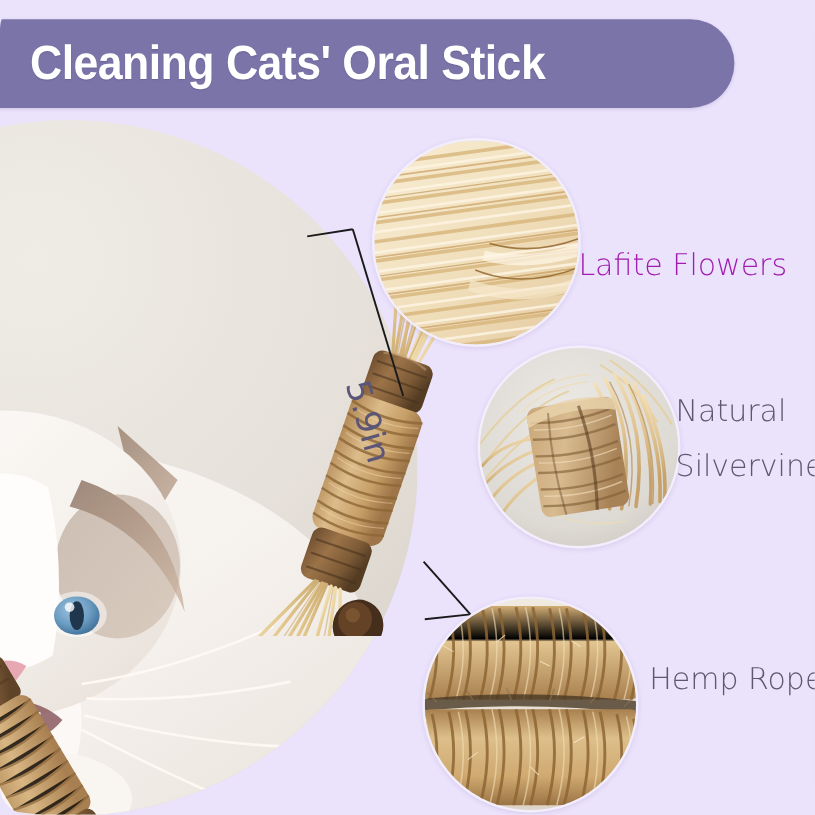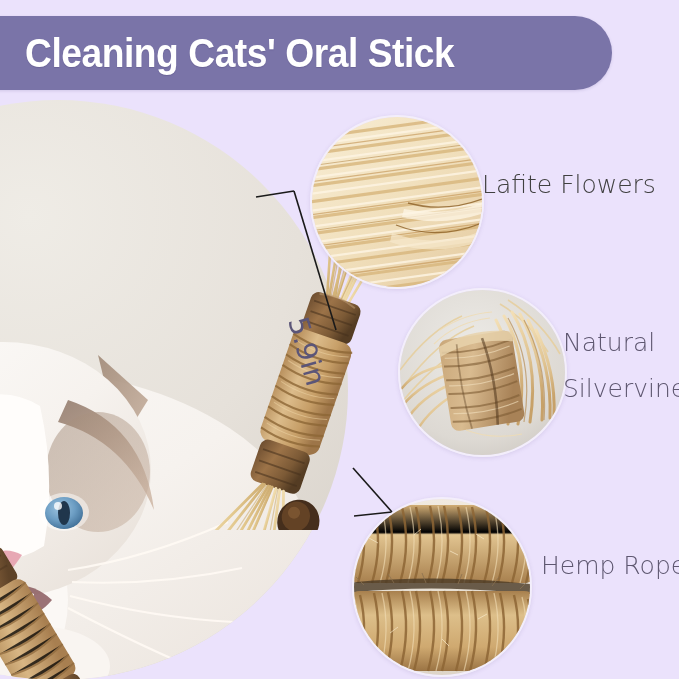--- a/index.html
+++ b/index.html
@@ -65,21 +65,21 @@
   #dimension-value{
     position:absolute;left:313px;top:313px;
     color:#5b5578;font-size:28px;font-weight:400;
     font-family:"DejaVu Sans", sans-serif;
     transform:rotate(74deg);transform-origin:left top;white-space:nowrap;
   }
 </style>
 </head>
 <body style="background: rgb(235, 226, 252);">
 
-<div id="stage" style="background: rgb(235, 226, 252);">
+<div id="stage" style="background: rgb(235, 226, 252); border-radius: 24px;">
 
   <div id="header-banner" style="background: rgb(122, 116, 168);">
     <div id="header-title" style="color: rgb(255, 255, 255);">Cleaning Cats' Oral Stick</div>
   </div>
 
   <div id="cat-photo">
     <svg viewBox="0 0 580 580" xmlns="http://www.w3.org/2000/svg">
       <defs>
         <radialGradient id="bgWall" cx="45%" cy="20%" r="85%">
           <stop offset="0%" stop-color="#efece6"></stop>
@@ -364,21 +364,21 @@
       </g>
 
       <g stroke="#8c6026" stroke-width="1.3" fill="none" opacity=".8">
         <path d="M96 86 q36 10 74 -4"></path>
         <path d="M84 108 q40 16 86 -2"></path>
       </g>
       <path d="M92 92 q40 8 78 -6 l2 10 q-42 14 -82 4 Z" fill="#fdf6e6" opacity=".75"></path>
       <path d="M80 116 q44 16 90 -2 l2 9 q-48 18 -94 2 Z" fill="#f6e8cc" opacity=".7"></path>
     </svg>
   </div>
-  <div id="label-lafite" class="detail-label" style="color: #404040;">Lafite Flowers</div>
+  <div id="label-lafite" class="detail-label" style="color: #a21caf; margin-top: 36px;">Lafite Flowers</div>
 
   <div id="circle-silvervine" class="detail-circle">
     <svg viewBox="0 0 165 165" xmlns="http://www.w3.org/2000/svg">
       <defs>
         <radialGradient id="svBg" cx="45%" cy="35%" r="80%">
           <stop offset="0%" stop-color="#eceae6"></stop>
           <stop offset="70%" stop-color="#ddd9d3"></stop>
           <stop offset="100%" stop-color="#c9c4bd"></stop>
         </radialGradient>
         <linearGradient id="svWood" x1="0" y1="0" x2="1" y2="0.4">

